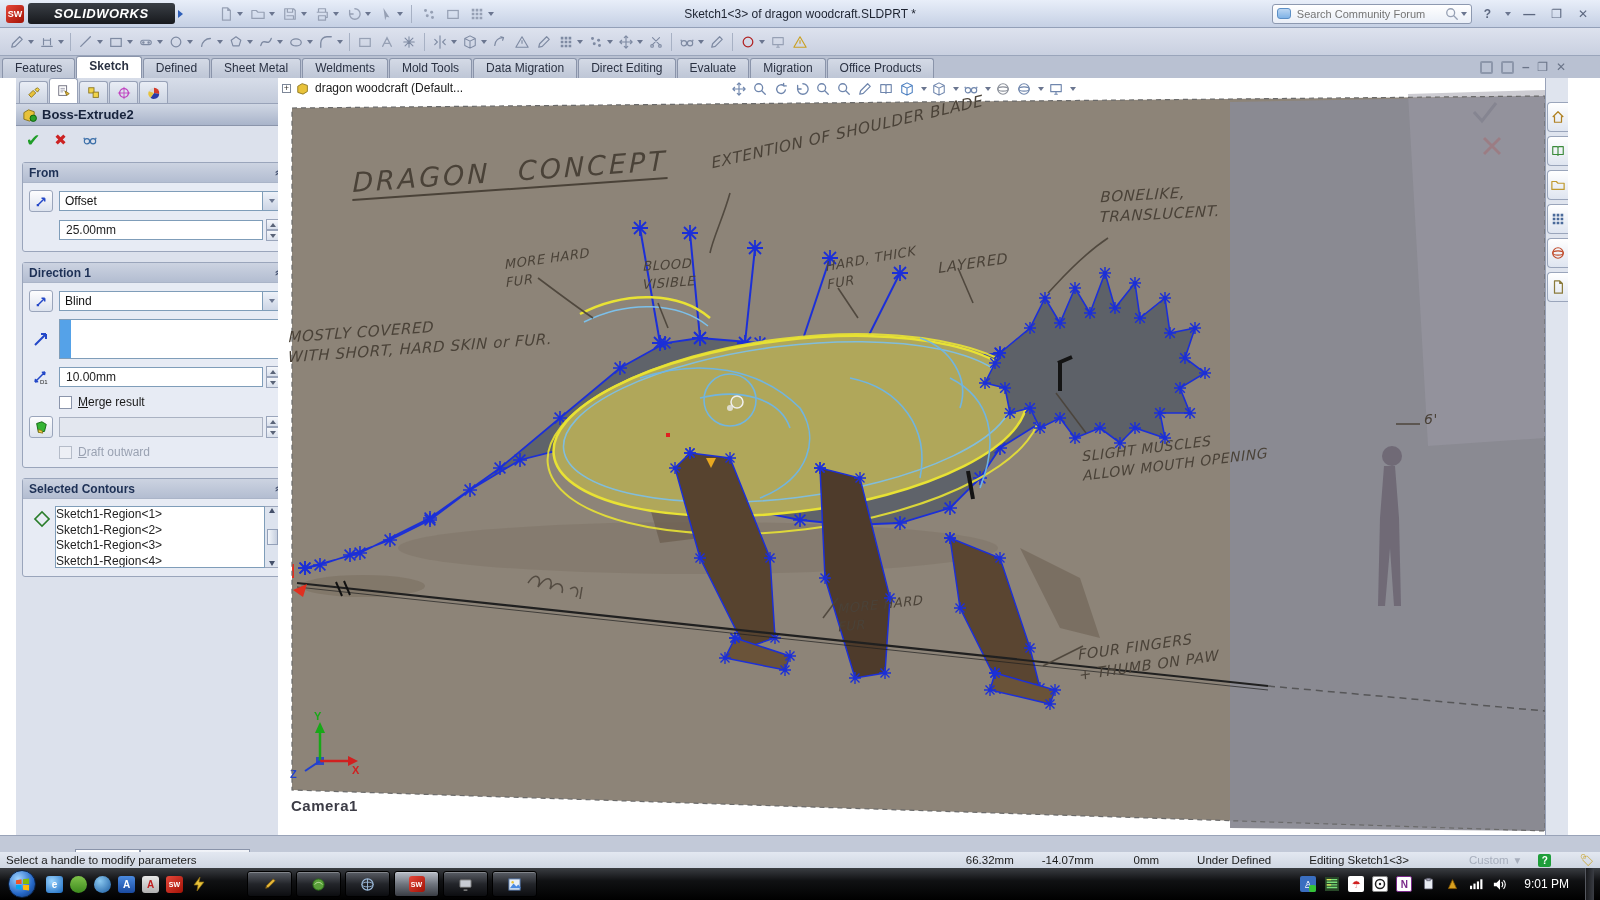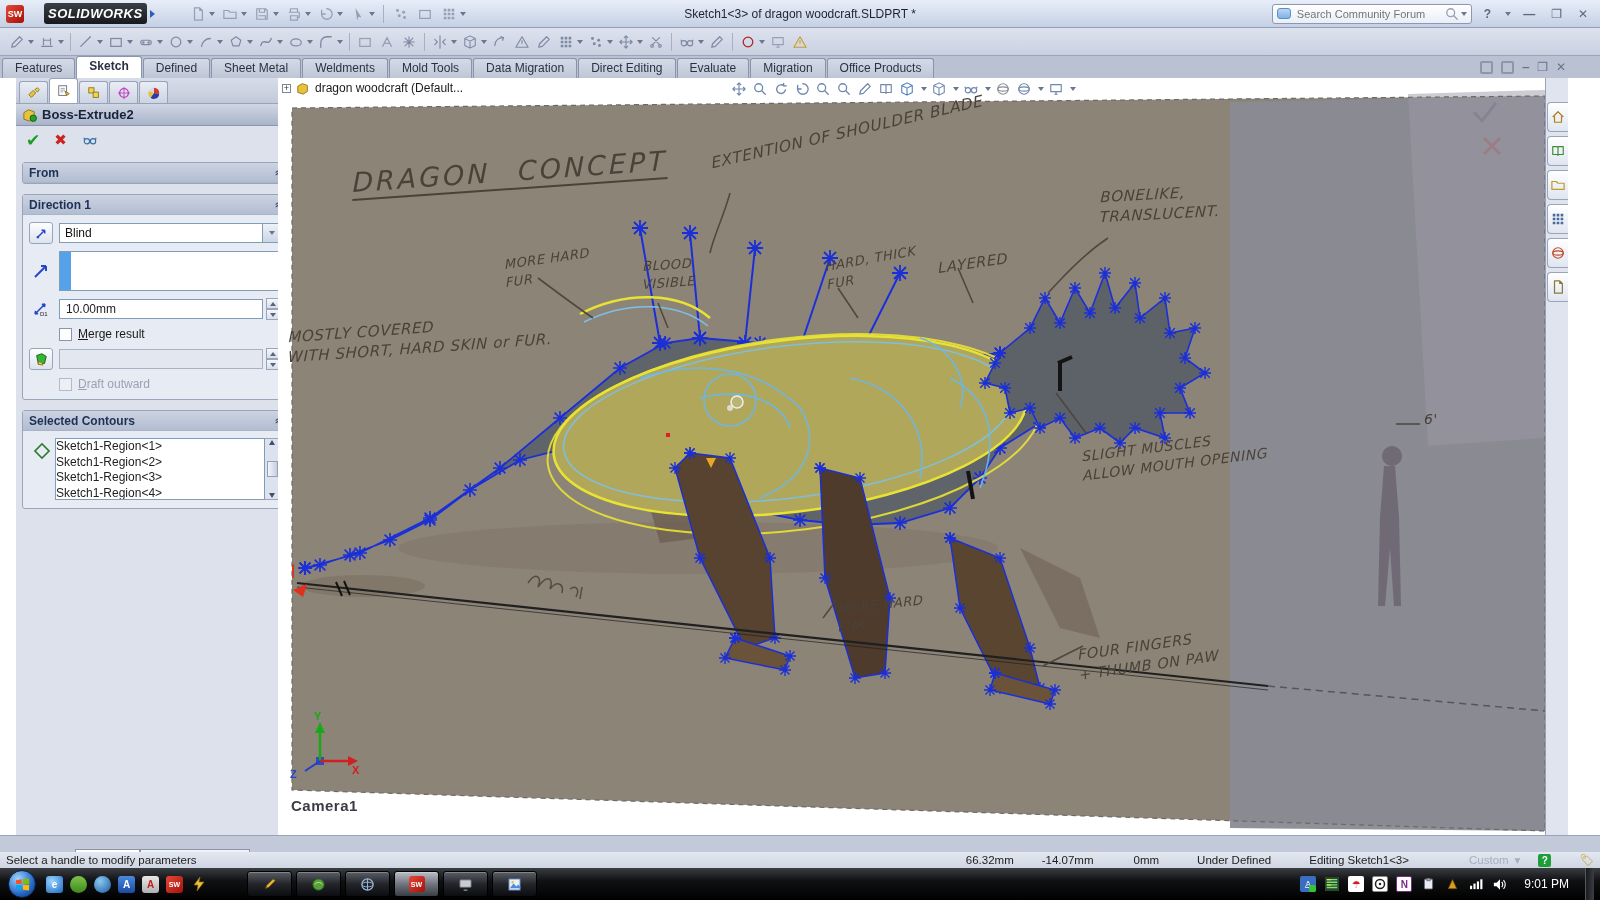--- a/index.html
+++ b/index.html
@@ -4,22 +4,22 @@
 <style>
   html,body{margin:0;padding:0;width:1600px;height:900px;overflow:hidden;
     font-family:"Liberation Sans","DejaVu Sans",sans-serif;font-size:12px;color:#222;background:#fff;}
   *{box-sizing:border-box;}
   
   .titlebar{position:absolute;left:0;top:0;width:1600px;height:28px;
     background:linear-gradient(#e8eef9,#c5d0e4);border-bottom:1px solid #93a0b8;display:flex;align-items:center;}
   .brand{display:flex;align-items:center;height:28px;padding:0 6px;}
   .swcube{width:18px;height:18px;border-radius:3px;background:linear-gradient(135deg,#e5473a,#a31206);
     color:#fff;font-weight:bold;font-size:9px;display:flex;align-items:center;justify-content:center;}
-  .brandbox{margin-left:20px;background:linear-gradient(#3a3f46,#17191d);color:#fff;border-radius:3px;
-    padding:3px 4px;font-weight:bold;font-style:italic;font-size:13px;letter-spacing:.5px;}
+  .brandbox{margin-left:4px;background:linear-gradient(#3a3f46,#17191d);color:#fff;border-radius:3px;
+    padding:3px 26px;font-weight:bold;font-style:italic;font-size:13px;letter-spacing:.5px;}
   .brandarrow{width:0;height:0;border-top:4px solid transparent;border-bottom:4px solid transparent;border-left:5px solid #2e5fb8;margin-left:3px;}
   .tb-std{display:flex;align-items:center;gap:2px;margin-left:26px;}
   .tbtn{display:flex;align-items:center;padding:1px 2px;border-radius:2px;}
   .ico{display:inline-flex;width:18px;height:18px;align-items:center;justify-content:center;color:#96a0b4;}
   .ico svg{width:14px;height:14px;}
   .ico.dk{color:#7e8aa2;}
   .car{width:0;height:0;border-left:3px solid transparent;border-right:3px solid transparent;border-top:4px solid #6b7690;margin-left:2px;}
   .sep{width:1px;height:18px;background:#a7b1c4;margin:0 4px;}
   .wtitle{position:absolute;left:0;right:0;top:0;height:28px;display:flex;align-items:center;justify-content:center;
     pointer-events:none;font-size:12px;color:#1d2330;}
@@ -642,20 +642,48 @@
           <use href="#s-glasses"></use>
         </svg>
       </span>
   </div>
 
   <div class="grp">
     <div class="grph">
       <span>From</span>
         <span class="chev">»</span>
     </div>
+    <div class="grpb">
+      <div class="row">
+        <span class="fieldbtn">
+            <svg width="13" height="13" viewBox="0 0 16 16">
+              <path d="M3,13L12,4 M12,4l-4,0 M12,4l0,4 M5,13l-2,0 0,-2" stroke="#2448c8" stroke-width="1.8" fill="none"></path>
+            </svg>
+          </span>
+        <div class="dd">
+          <span>Offset</span>
+          <span class="ddbtn">
+              <span class="car"></span>
+            </span>
+        </div>
+      </div>
+      <div class="row" style="margin-bottom:2px;padding-left:30px;">
+        <div class="num">
+            <span>25.00mm</span>
+          </div>
+        <div class="spin">
+            <span class="up">
+              <i></i>
+            </span>
+            <span class="dn">
+              <i></i>
+            </span>
+          </div>
+      </div>
+    </div>
   </div>
 
   <div class="grp">
     <div class="grph">
       <span>Direction 1</span>
         <span class="chev">»</span>
     </div>
     <div class="grpb">
       <div class="row">
         <span class="fieldbtn">

